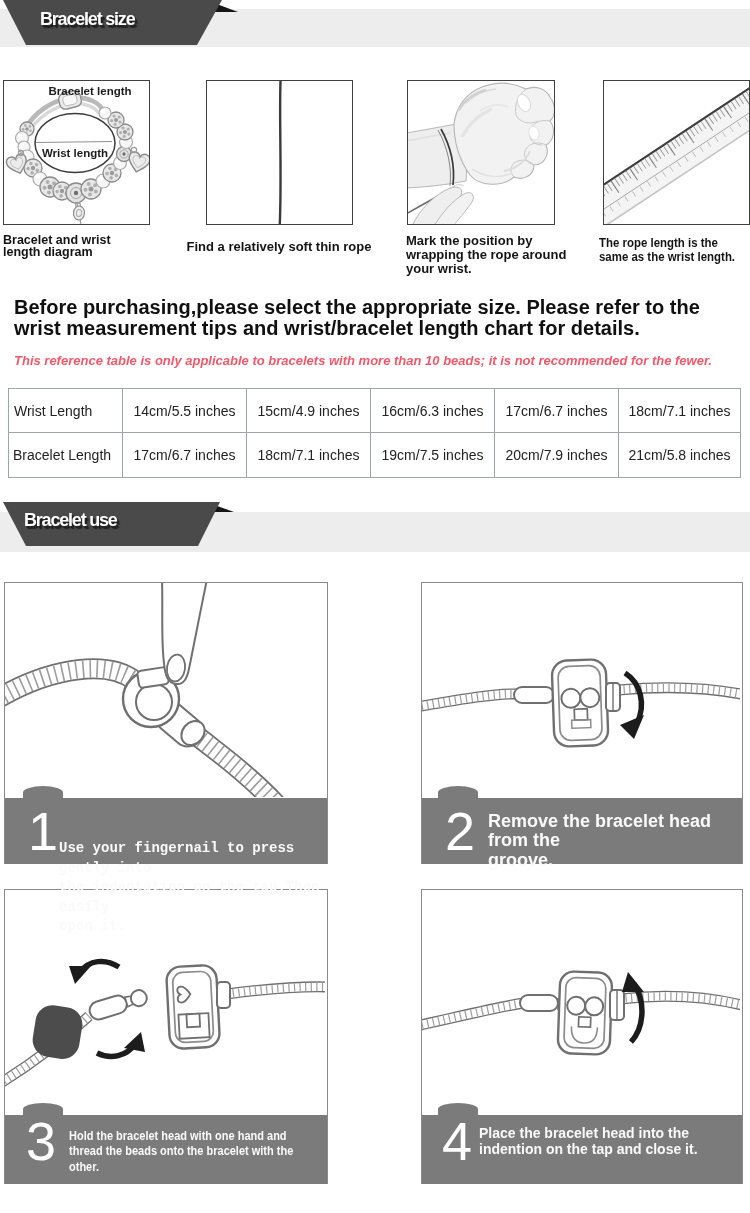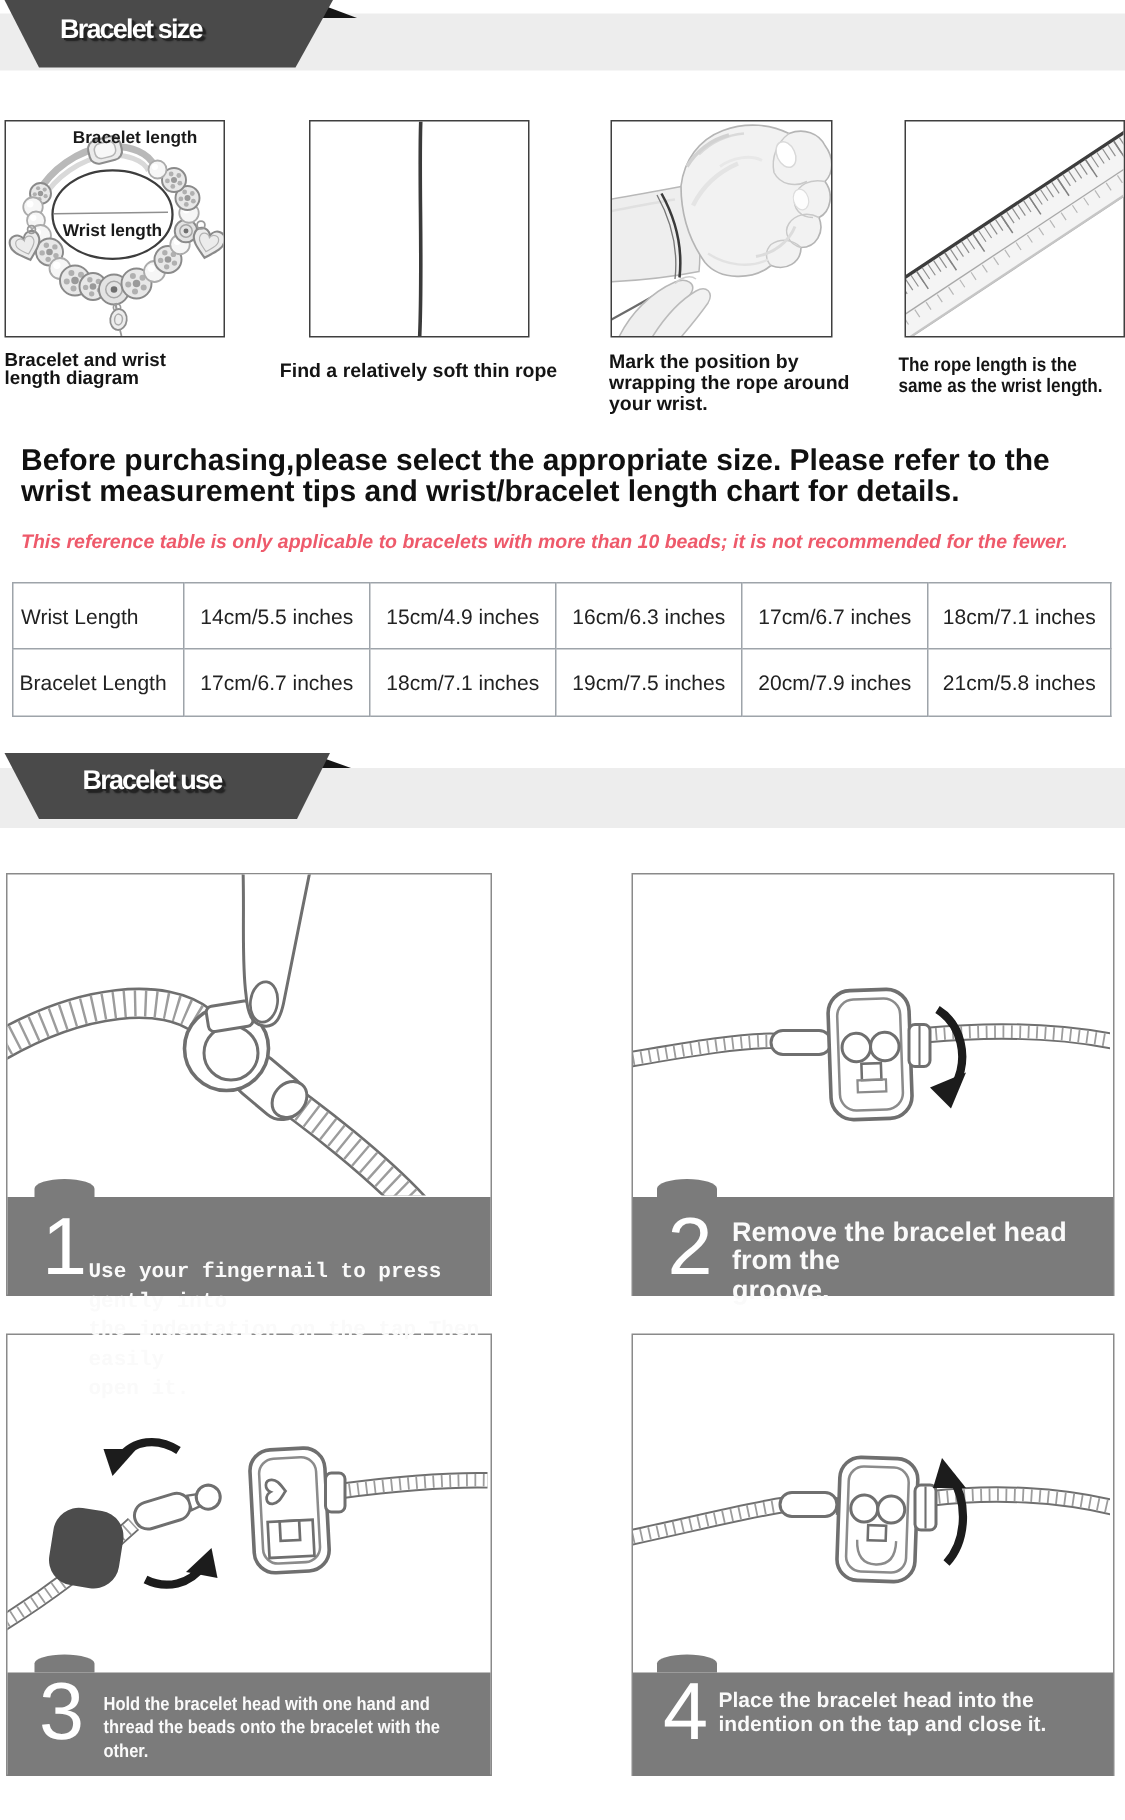--- a/index.html
+++ b/index.html
@@ -221,21 +221,21 @@
     <td>21cm/5.8 inches</td>
   </tr>
 </tbody>
   </table>
 
 <div class="abs" style="left:0;top:512px;width:750px;height:40px;background:#ededed;"></div>
 <svg class="abs" style="left:0;top:500px;" width="260" height="50" viewBox="0 0 260 50">
   <polygon points="206,2 234,12 206,12" fill="#161616"></polygon>
   <polygon points="3,2 220,2 198,46 26,46" fill="#4a4a4a"></polygon>
 </svg>
-<div class="abs ban-txt" style="left:55px;top:510px;">Bracelet use</div>
+<div class="abs ban-txt" style="left:24px;top:510px;">Bracelet use</div>
 
 <div class="panel" style="left:4px;top:582px;width:322px;height:280px;"></div>
 <div class="panel" style="left:421px;top:582px;width:320px;height:280px;"></div>
 <div class="panel" style="left:4px;top:889px;width:322px;height:293px;"></div>
 <div class="panel" style="left:421px;top:889px;width:320px;height:293px;"></div>
 
 <svg class="abs" style="left:5px;top:583px;" width="320" height="214" viewBox="0 0 320 214" id="d1">
 
   <g>
     <path id="r1a" d="M -8 116 C 50 82 105 78 130 98" fill="none" stroke="#6f6f6f" stroke-width="21"></path>

